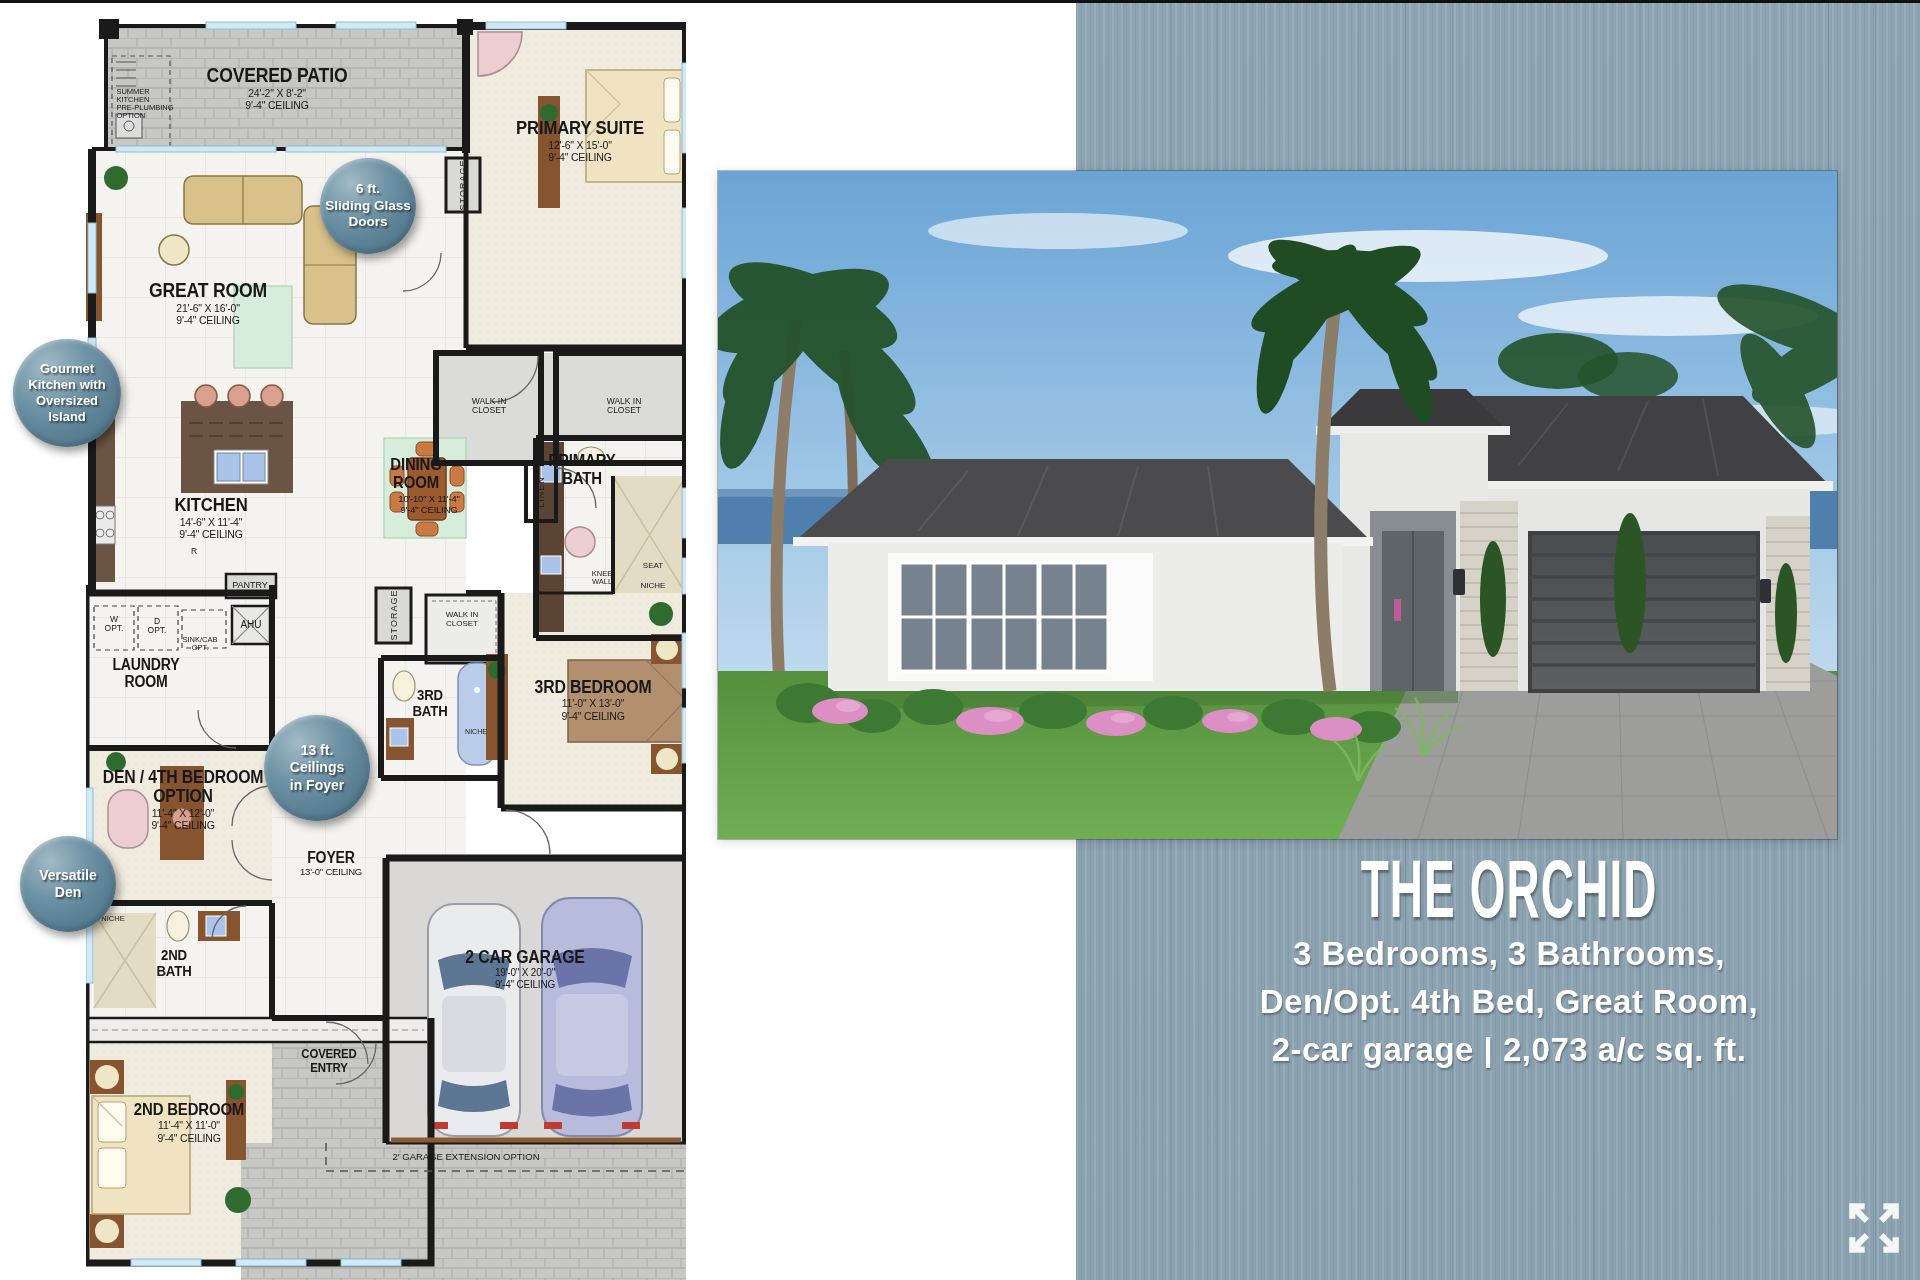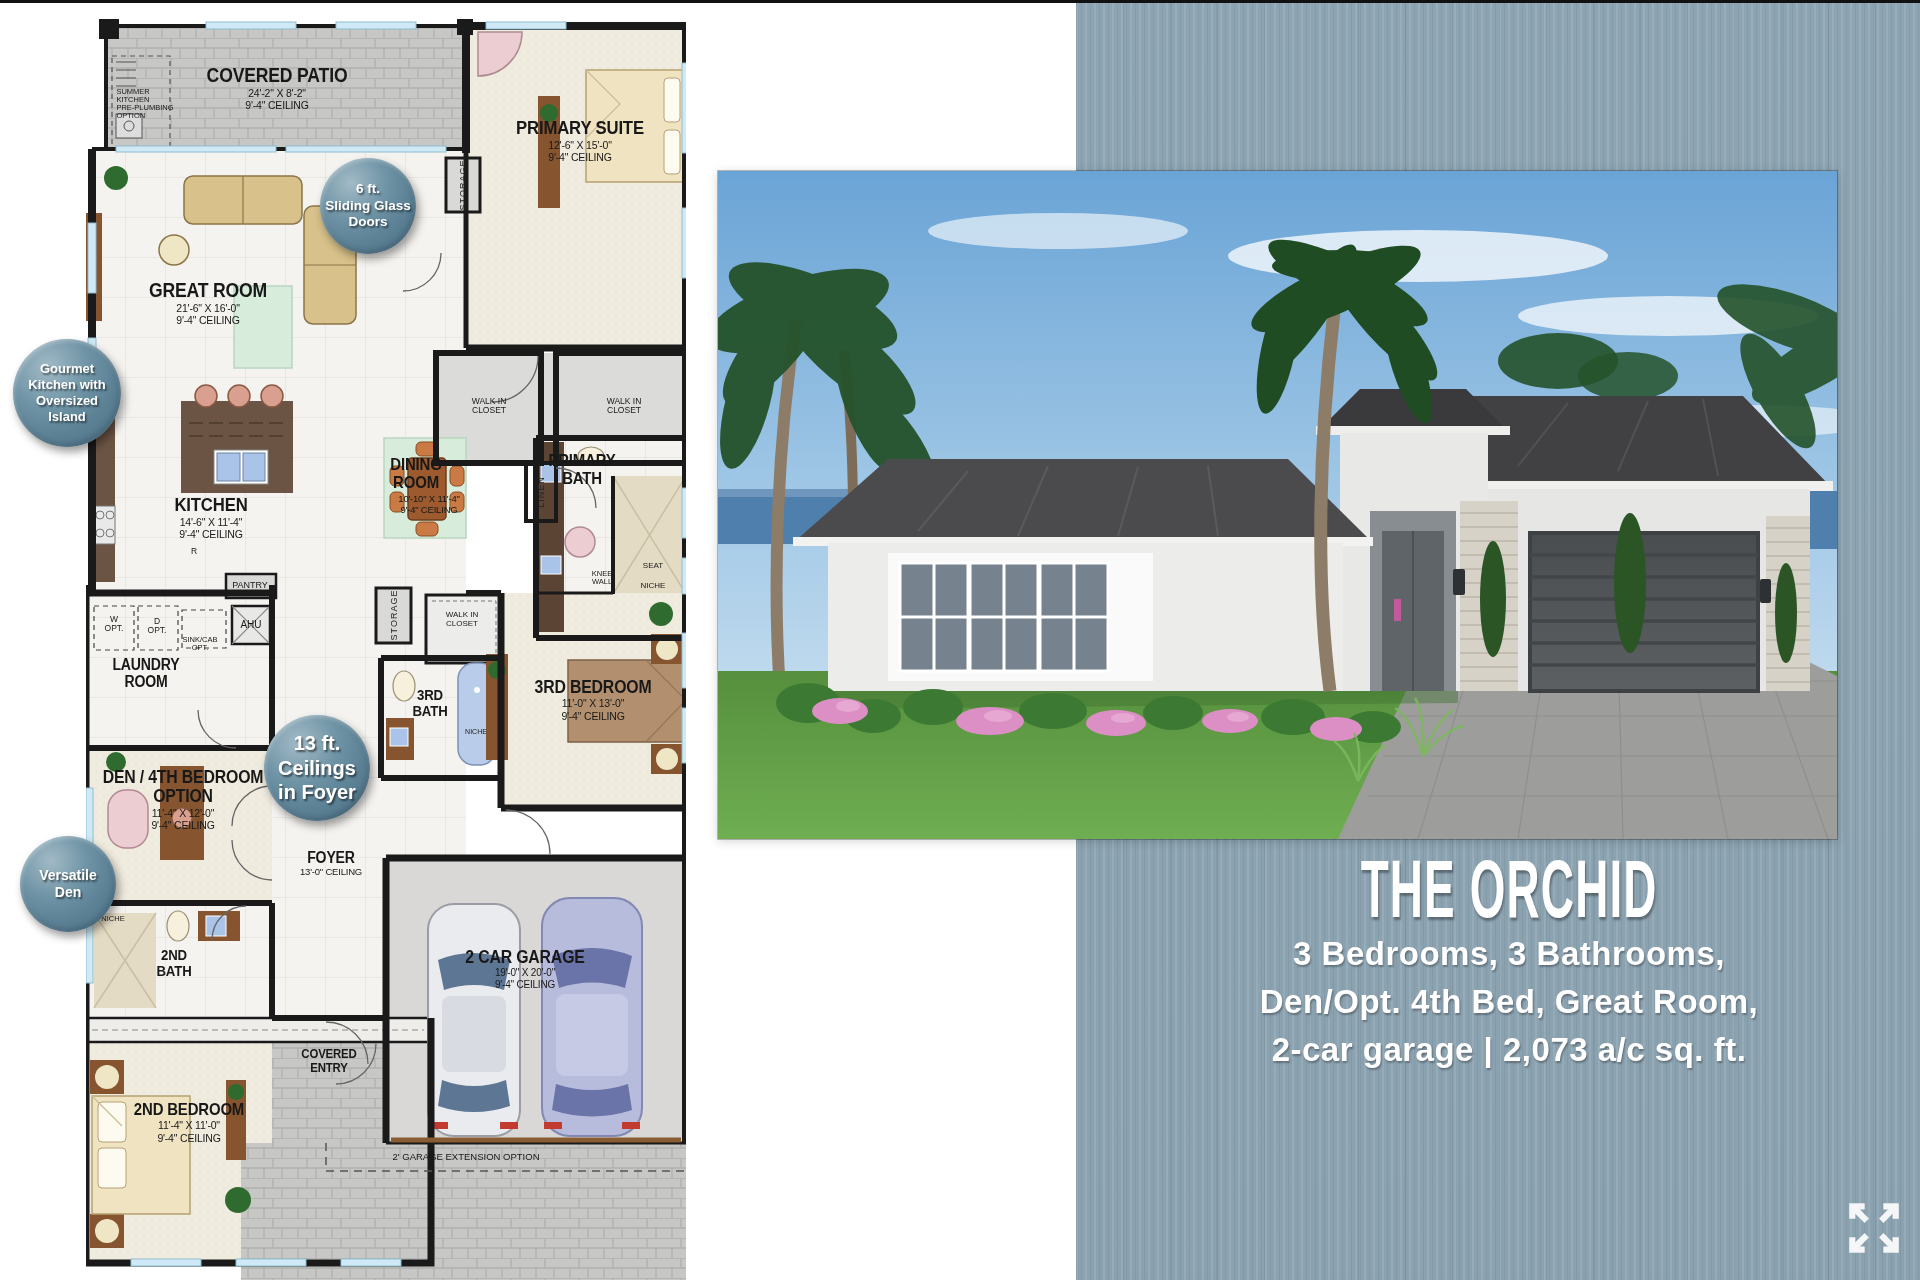--- a/index.html
+++ b/index.html
@@ -378,21 +378,21 @@
   <div class="plan-label" style="left:380px;top:1139px;font-size:9.5px"><span>2' GARAGE EXTENSION OPTION</span></div>
 </div>
 
 <div class="badge" style="left:320px;top:158px;width:96px;height:96px;font-size:13.5px"><span>6 ft.
 Sliding Glass
 Doors</span></div>
 <div class="badge" style="left:13px;top:339px;width:108px;height:108px;font-size:13px"><span>Gourmet
 Kitchen with
 Oversized
 Island</span></div>
-<div class="badge" style="left:264px;top:715px;width:106px;height:106px;font-size:20px"><span>13 ft.
+<div class="badge" style="left:264px;top:715px;width:106px;height:106px;font-size:14px"><span>13 ft.
 Ceilings
 in Foyer</span></div>
 <div class="badge" style="left:20px;top:836px;width:96px;height:96px;font-size:14px"><span>Versatile
 Den</span></div>
 
 <div class="photo">
 <svg width="1119" height="668" viewBox="0 0 1119 668">
   <defs>
     <linearGradient id="sky" x1="0" y1="0" x2="0" y2="1">
       <stop offset="0" stop-color="#6aa4d6"></stop>

